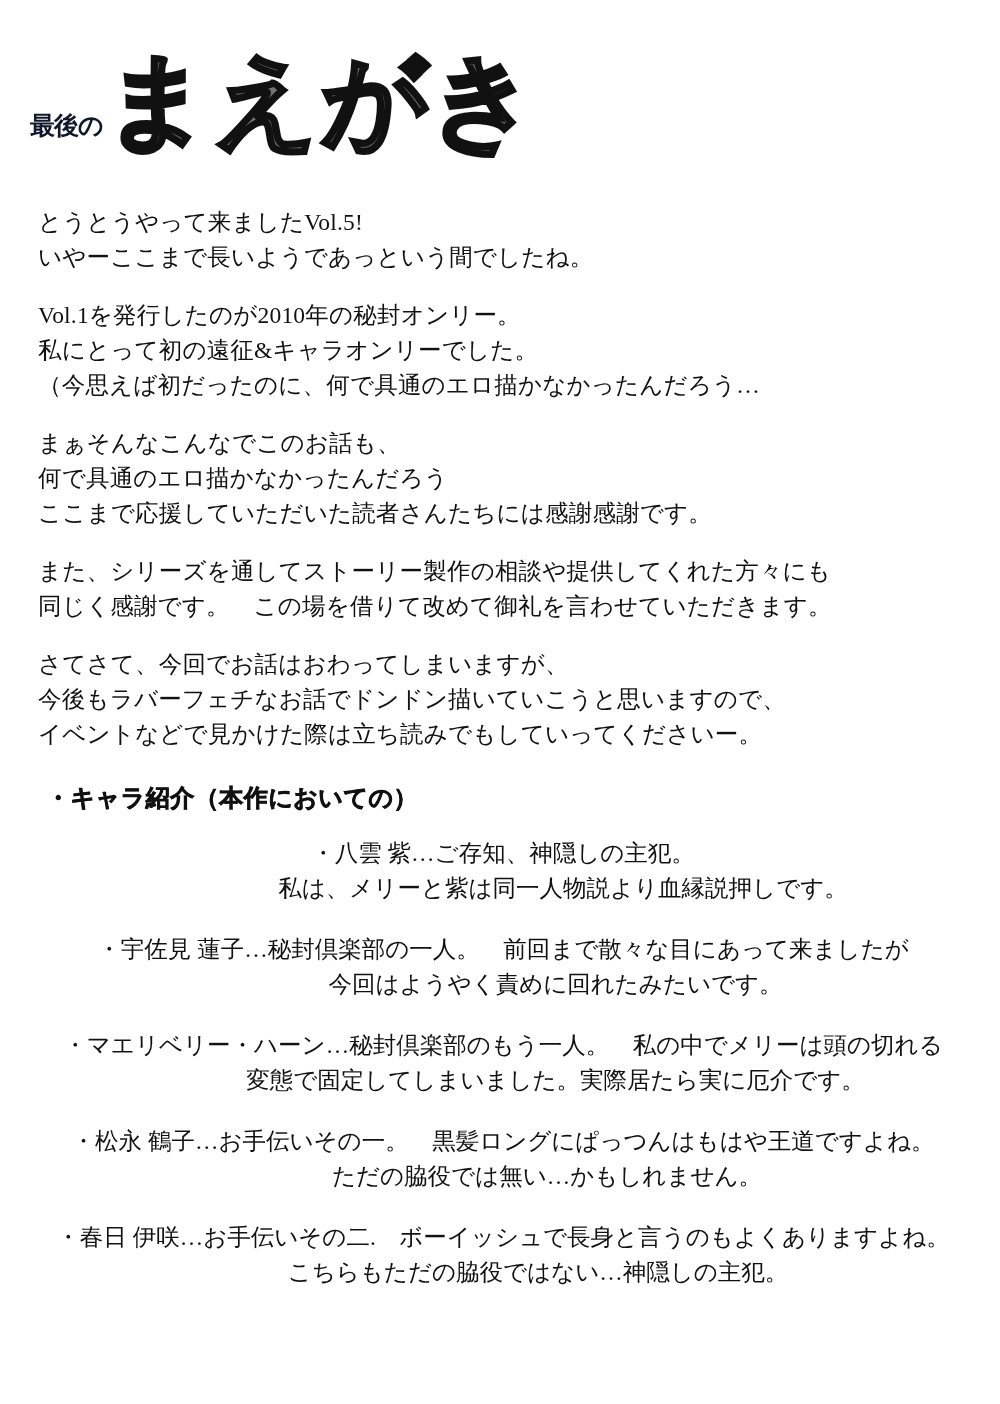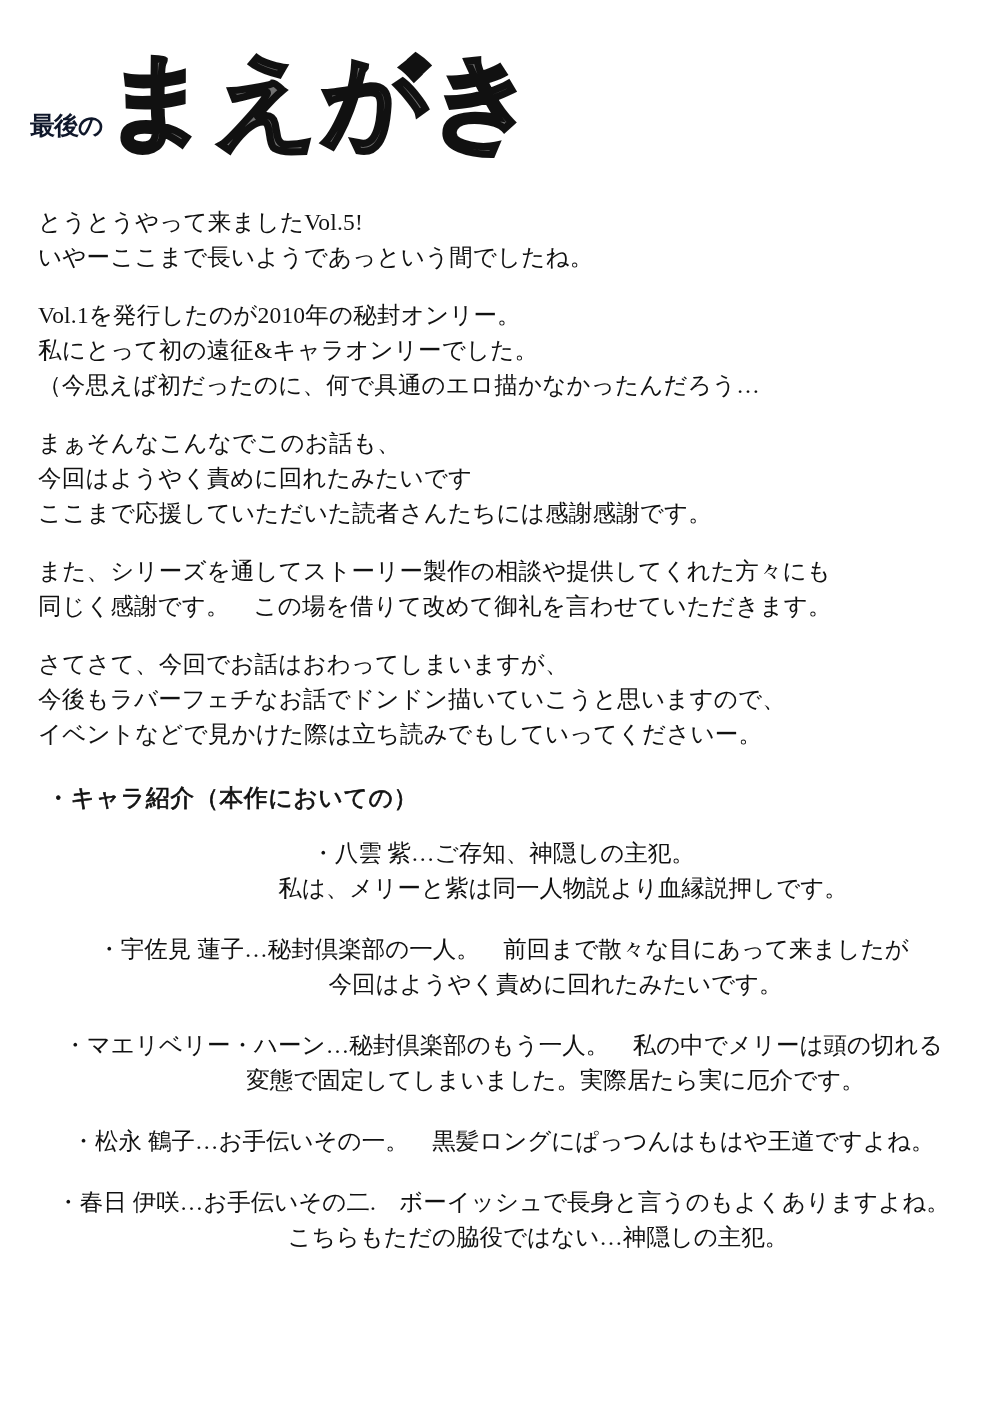--- a/index.html
+++ b/index.html
@@ -63,21 +63,21 @@
     line-height: 35px;
     margin: 0 0 23px 0;
     white-space: pre-wrap;
     letter-spacing: 0.2px;
   }
   .para:last-child { margin-bottom: 0; }
 
   
   .section-heading {
     font-family: "DejaVu Sans", sans-serif;
-    font-weight: normal;
+    font-weight: bold;
     font-size: 24px;
     letter-spacing: 0.5px;
     margin: 30px 0 22px 8px;
     color: #111;
     -webkit-text-stroke: 0.7px #111;
   }
 
   
   .char-list {
     margin: 0;
@@ -113,21 +113,21 @@
     <span class="title-main">まえがき</span>
   </div>
 
   <div class="body-text">
     <p class="para">とうとうやって来ましたVol.5!
 いやーここまで長いようであっという間でしたね。</p>
     <p class="para">Vol.1を発行したのが2010年の秘封オンリー。
 私にとって初の遠征&amp;キャラオンリーでした。
 （今思えば初だったのに、何で具通のエロ描かなかったんだろう…</p>
     <p class="para">まぁそんなこんなでこのお話も、
-今回はようやく責めに回れたみたいです
+何で具通のエロ描かなかったんだろう
 ここまで応援していただいた読者さんたちには感謝感謝です。</p>
     <p class="para">また、シリーズを通してストーリー製作の相談や提供してくれた方々にも
 同じく感謝です。　この場を借りて改めて御礼を言わせていただきます。</p>
     <p class="para">さてさて、今回でお話はおわってしまいますが、
 今後もラバーフェチなお話でドンドン描いていこうと思いますので、
 イベントなどで見かけた際は立ち読みでもしていってくださいー。</p>
 
     <h2 class="section-heading">・キャラ紹介（本作においての）</h2>
 
     <ul class="char-list">
@@ -138,20 +138,21 @@
       <li class="char-item">
         <span class="char-line1">・宇佐見 蓮子…秘封倶楽部の一人。　前回まで散々な目にあって来ましたが</span>
         <span class="char-line2 indent-md">今回はようやく責めに回れたみたいです。</span>
       </li>
       <li class="char-item">
         <span class="char-line1">・マエリベリー・ハーン…秘封倶楽部のもう一人。　私の中でメリーは頭の切れる</span>
         <span class="char-line2 indent-md">変態で固定してしまいました。実際居たら実に厄介です。</span>
       </li>
       <li class="char-item">
         <span class="char-line1">・松永 鶴子…お手伝いその一。　黒髪ロングにぱっつんはもはや王道ですよね。</span>
+        <span class="char-line2 indent-sm">ただの脇役では無い…かもしれません。</span>
       </li>
       <li class="char-item">
         <span class="char-line1">・春日 伊咲…お手伝いその二.　ボーイッシュで長身と言うのもよくありますよね。</span>
         <span class="char-line2 indent-xs">こちらもただの脇役ではない…神隠しの主犯。</span>
       </li>
     </ul>
   </div>
 
 </div>
 

